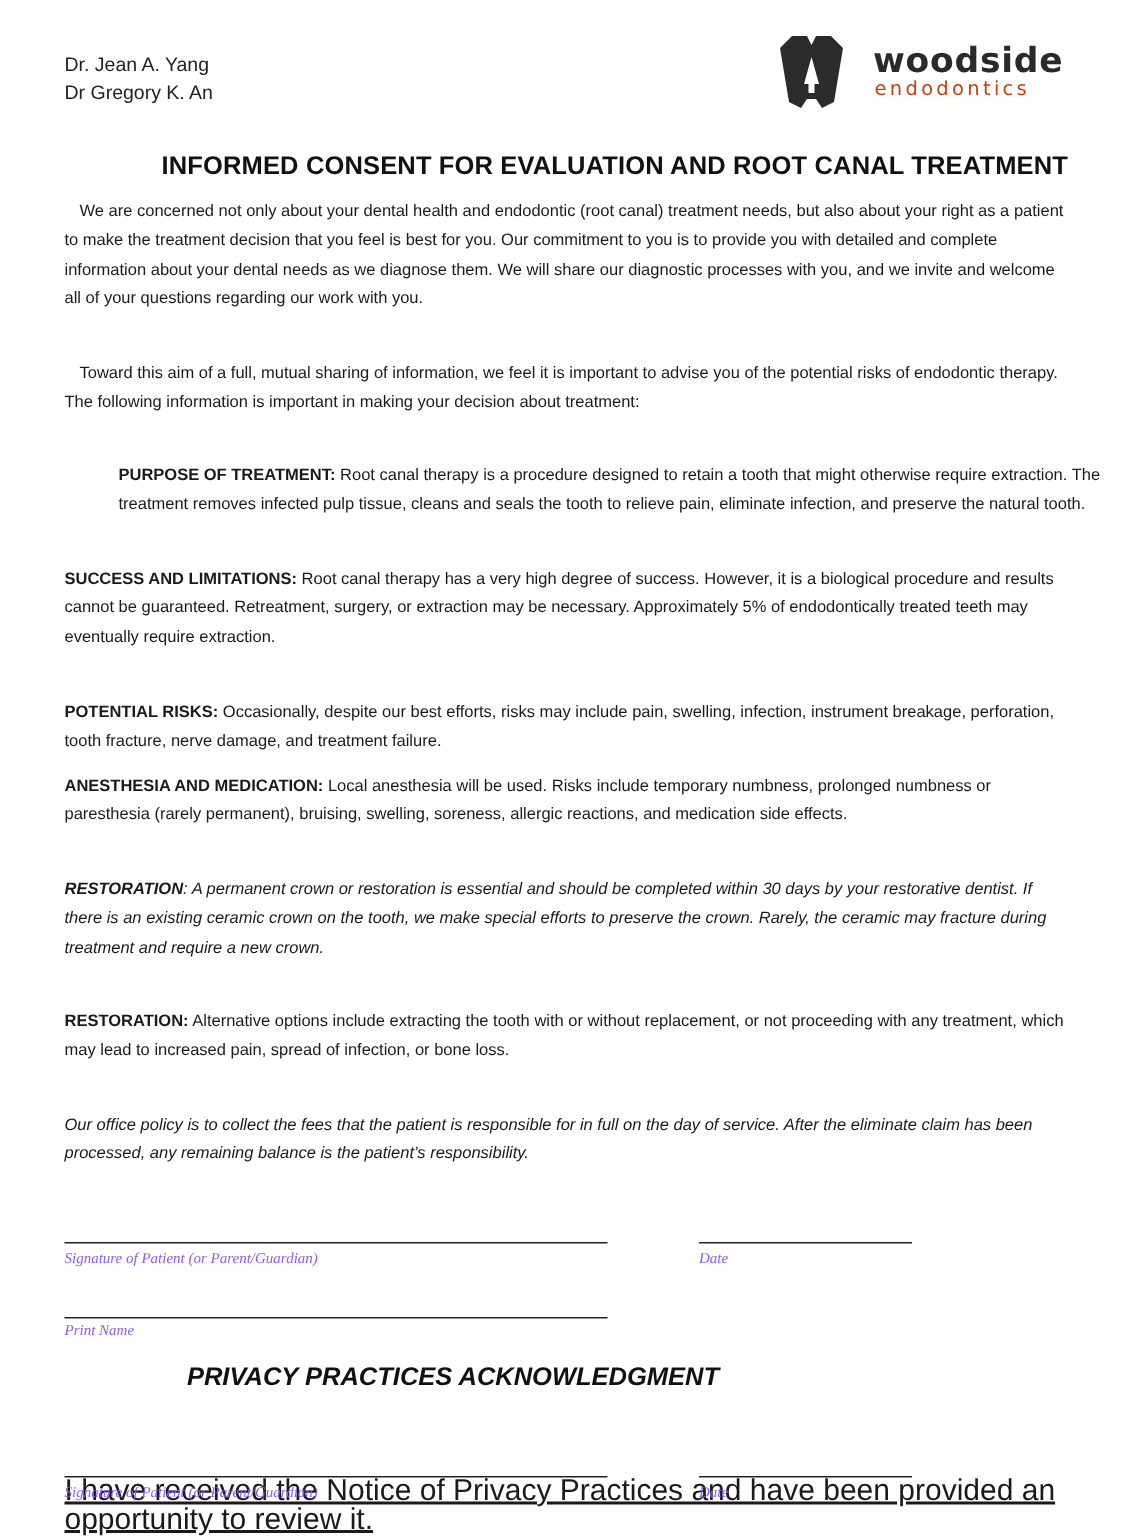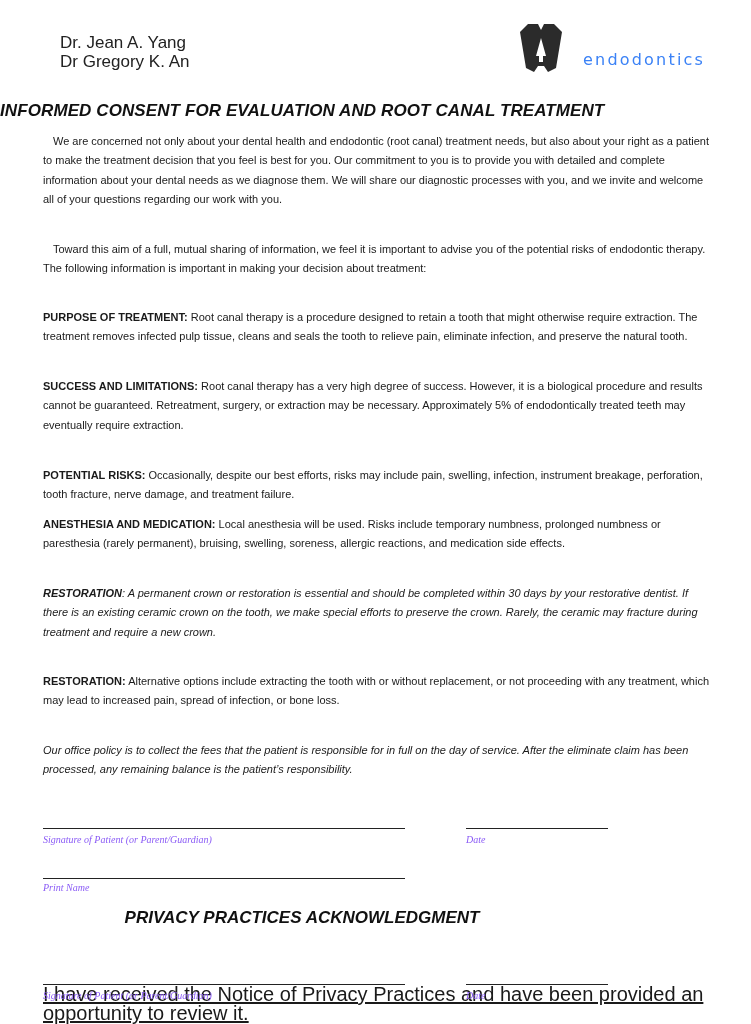--- a/index.html
+++ b/index.html
@@ -1,23 +1,23 @@
 <!DOCTYPE html>
 <html><head>
 <meta charset="utf-8">
 <style>
   html, body { margin: 0; padding: 0; background: #ffffff; }
   body { width: 751px; height: 1024px; position: relative; overflow: hidden; color: #1a1a1a;
          font-family: "Liberation Sans", sans-serif; }
-  .doctors { position: absolute; left: 60px; top: 33px; font-size: 17px; line-height: 19px; color: #222; }
+  .doctors { position: absolute; left: 43px; top: 33px; font-size: 13px; line-height: 19px; color: #222; }
   .logo { position: absolute; left: 516px; top: 22px; width: 200px; height: 50px; }
   .logo svg { position: absolute; left: 0; top: 0; }
   .logo .brand { position: absolute; left: 66px; top: 6px; font-size: 23px; font-weight: bold; letter-spacing: 0.5px; color: #2a2a2a; font-family: "DejaVu Sans", sans-serif; line-height: 26px; }
-  .logo .sub { position: absolute; left: 67px; top: 31px; font-size: 16px; letter-spacing: 2.2px; color: #3b82f6; font-family: "DejaVu Sans", sans-serif; line-height: 14px; }
-  h1.title { position: absolute; left: 0; width: 712px; top: 101px; margin: 0; text-align: left; font-size: 17px; font-weight: bold; font-style: italic; letter-spacing: 0.1px; color: #111; }
+  .logo .sub { position: absolute; left: 67px; top: 31px; font-size: 13px; letter-spacing: 2.2px; color: #c2410c; font-family: "DejaVu Sans", sans-serif; line-height: 14px; }
+  h1.title { position: absolute; left: 0; width: 712px; top: 101px; margin: 0; text-align: right; font-size: 17px; font-weight: bold; letter-spacing: 0.1px; color: #111; }
   .para { position: absolute; left: 43px; width: 670px; font-size: 11px; line-height: 19.3px; color: #1a1a1a; margin: 0; }
   .para b { font-weight: bold; }
   .indent { text-indent: 10px; }
   .italic { font-style: italic; }
   .sigline { position: absolute; height: 0; border-top: 1.3px solid #222; }
   .siglabel { position: absolute; font-family: "Liberation Serif", serif; font-style: italic; font-size: 10px; color: #8b5cf6; }
   h2.title2 { position: absolute; left: 0; width: 604px; top: 908px; margin: 0; text-align: center; font-size: 17px; font-weight: bold; font-style: italic; color: #111; }
 </style>
 </head>
 <body>
@@ -25,29 +25,30 @@
 <div class="doctors">
   <div>Dr. Jean A. Yang</div>
   <div>Dr Gregory K. An</div>
 </div>
 
 <div class="logo">
   <svg width="50" height="52" viewBox="0 0 50 52">
     <polygon points="4,10 12,2 22,2 25,8 28,2 38,2 46,10 40,46 32,50 28,44 22,44 18,50 10,46" fill="#2b2b2b"></polygon>
     <polygon points="25,16 30,34 27,34 27,40 23,40 23,34 20,34" fill="#ffffff"></polygon>
   </svg>
+  <span class="brand">woodside</span>
   <span class="sub">endodontics</span>
 </div>
 
 <h1 class="title">INFORMED CONSENT FOR EVALUATION AND ROOT CANAL TREATMENT</h1>
 
 <p class="para indent" style="top:132px;">We are concerned not only about your dental health and endodontic (root canal) treatment needs, but also about your right as a patient to make the treatment decision that you feel is best for you.  Our commitment to you is to provide you with detailed and complete information about your dental needs as we diagnose them.  We will share our diagnostic processes with you, and we invite and welcome all of your questions regarding our work with you.</p>
 <p class="para indent" style="top:240px;">Toward this aim of a full, mutual sharing of information, we feel it is important to advise you of the potential risks of endodontic therapy.  The following information is important in making your decision about treatment:</p>
 
-<p class="para" style="top:308px;"><b>PURPOSE OF TREATMENT:</b><span> Root canal therapy is a procedure designed to retain a tooth that might otherwise require extraction.  The treatment removes infected pulp tissue, cleans and seals the tooth to relieve pain, eliminate infection, and preserve the natural tooth.</span></p>
+<p class="para" style="top:308px;margin-left:36px;"><b>PURPOSE OF TREATMENT:</b><span> Root canal therapy is a procedure designed to retain a tooth that might otherwise require extraction.  The treatment removes infected pulp tissue, cleans and seals the tooth to relieve pain, eliminate infection, and preserve the natural tooth.</span></p>
 
 <p class="para" style="top:377px;"><b>SUCCESS AND LIMITATIONS:</b><span> Root canal therapy has a very high degree of success.  However, it is a biological procedure and results cannot be guaranteed.  Retreatment, surgery, or extraction may be necessary.  Approximately 5% of endodontically treated teeth may eventually require extraction.</span></p>
 
 <p class="para" style="top:466px;"><b>POTENTIAL RISKS:</b><span> Occasionally, despite our best efforts, risks may include pain, swelling, infection, instrument breakage, perforation, tooth fracture, nerve damage, and treatment failure.</span></p>
 
 <p class="para" style="top:515px;"><b>ANESTHESIA AND MEDICATION:</b><span> Local anesthesia will be used.  Risks include temporary numbness, prolonged numbness or paresthesia (rarely permanent), bruising, swelling, soreness, allergic reactions, and medication side effects.</span></p>
 
 <p class="para" style="top:584px;font-style:italic;"><b>RESTORATION</b><span>: A permanent crown or restoration is essential and should be completed within 30 days by your restorative dentist.  If there is an existing ceramic crown on the tooth, we make special efforts to preserve the crown.  Rarely, the ceramic may fracture during treatment and require a new crown.</span></p>
 
 <p class="para" style="top:672px;"><b>RESTORATION:</b><span> Alternative options include extracting the tooth with or without replacement, or not proceeding with any treatment, which may lead to increased pain, spread of infection, or bone loss.</span></p>

